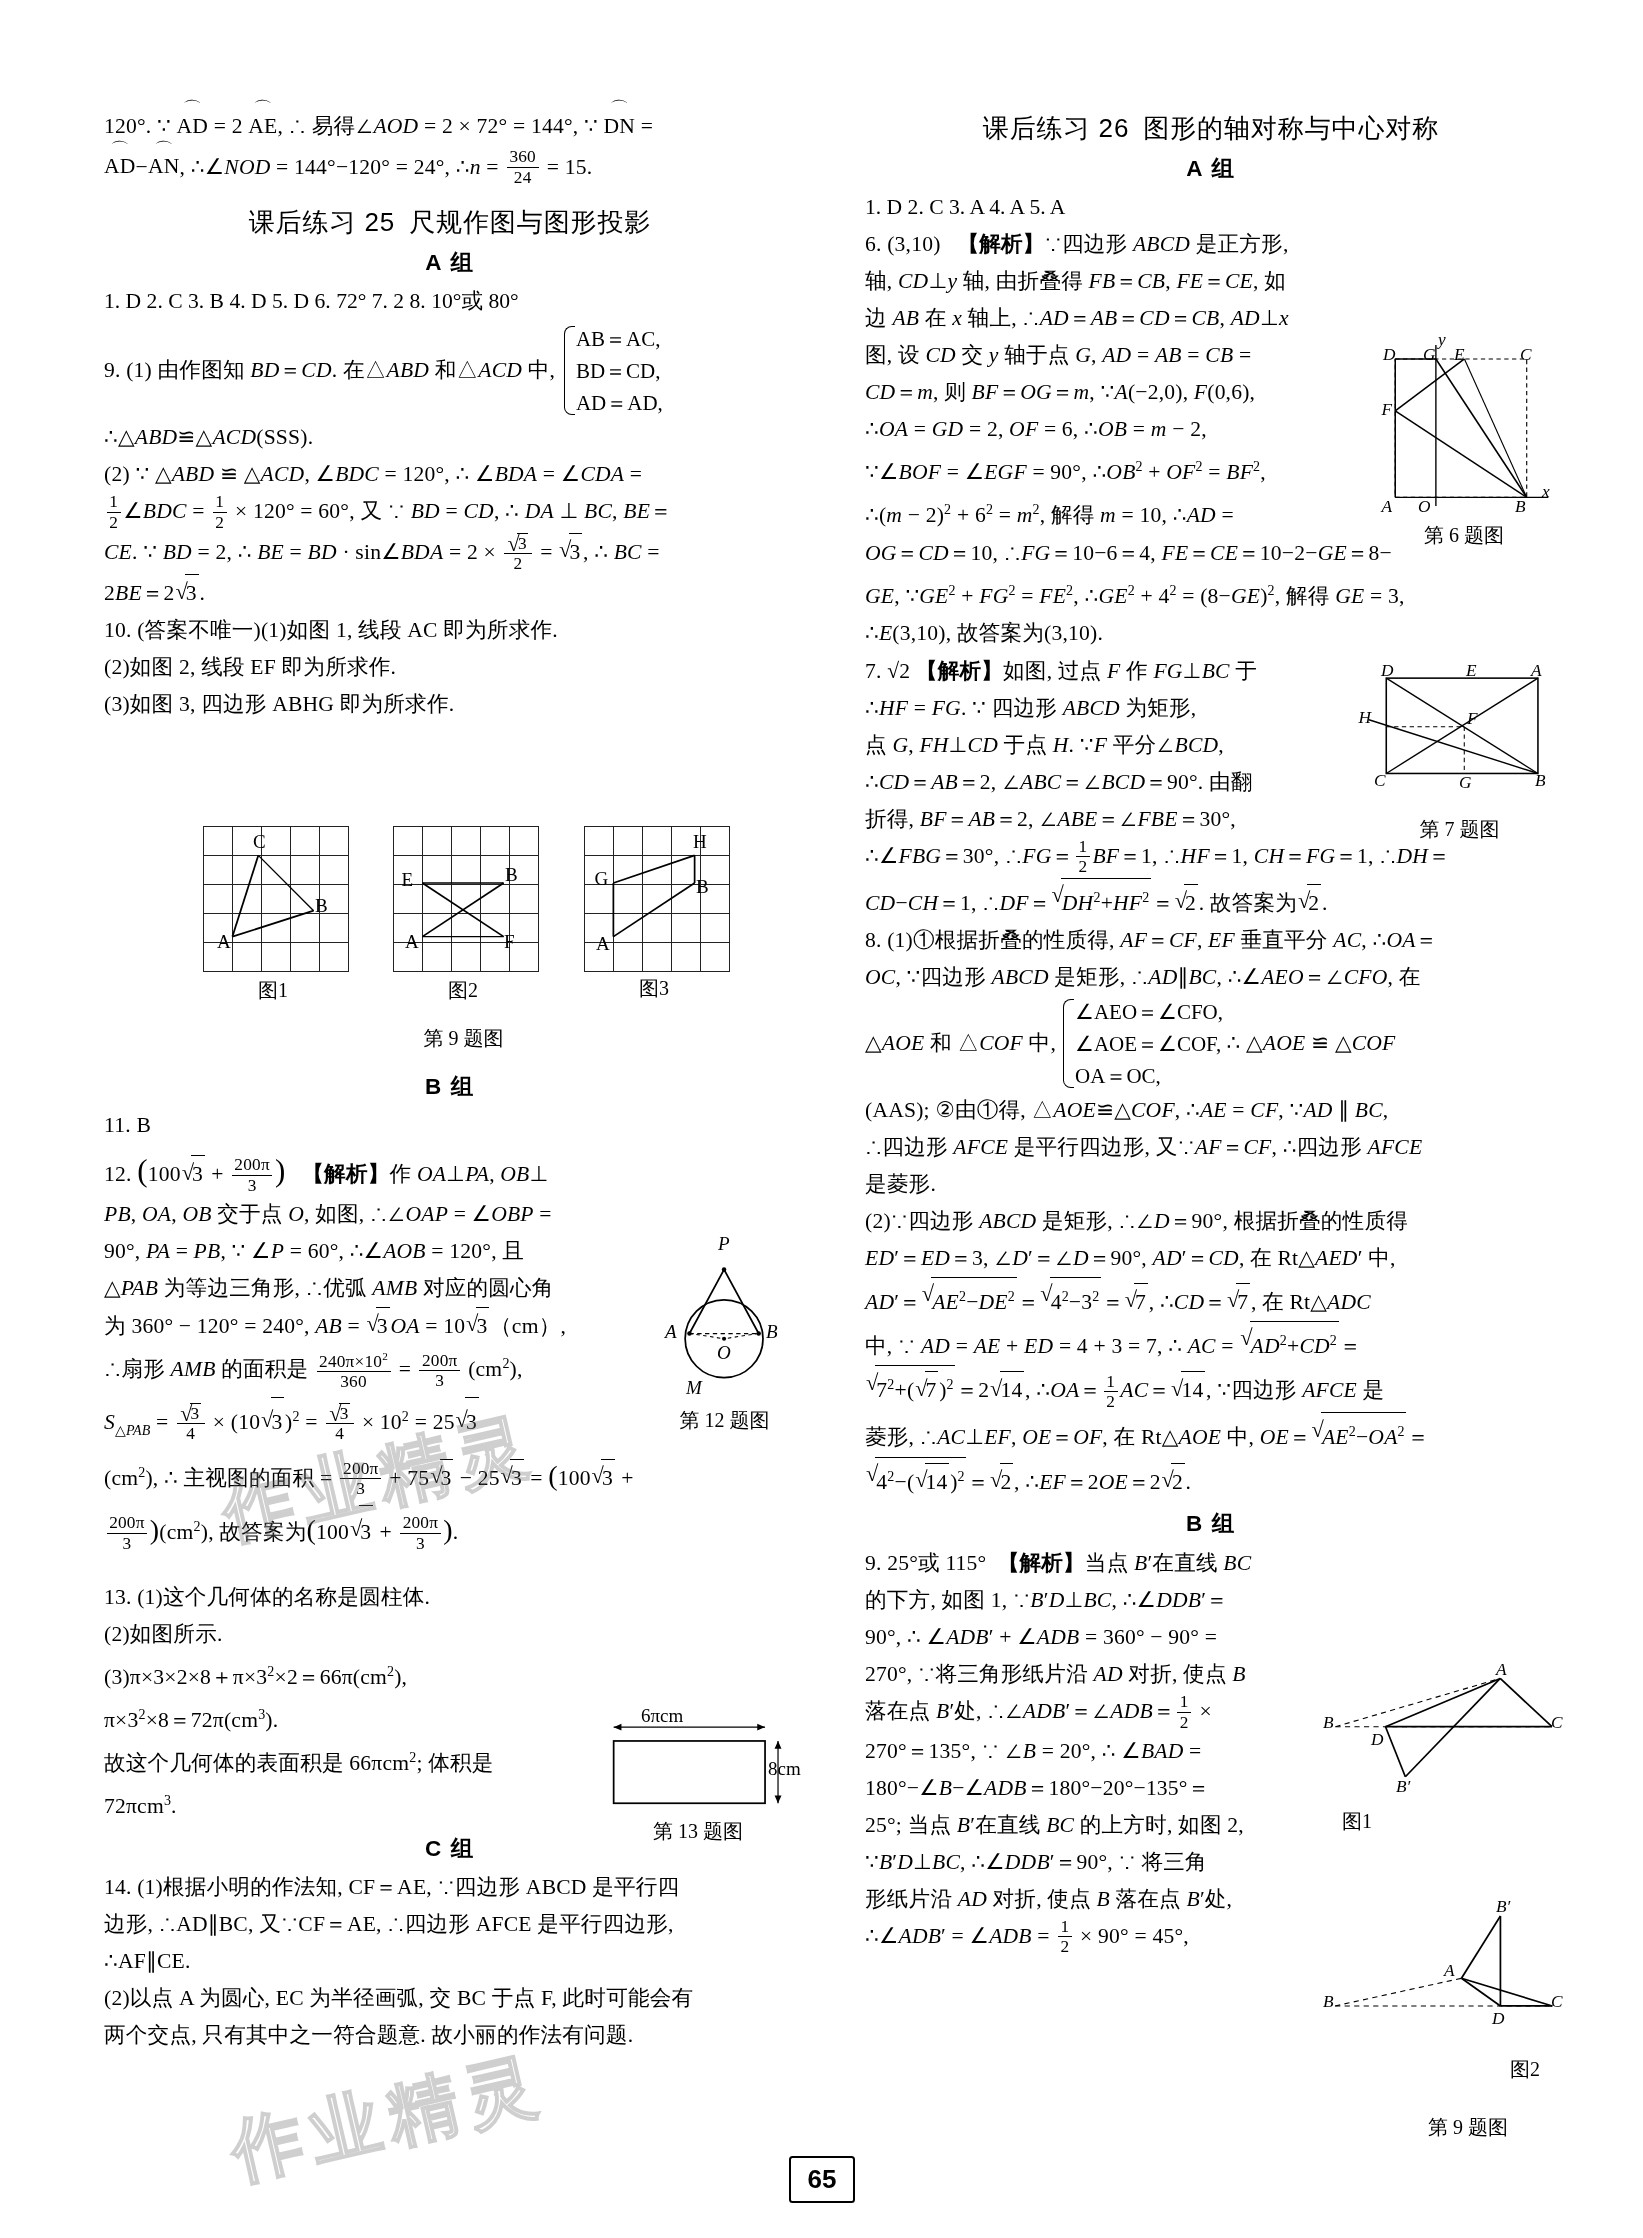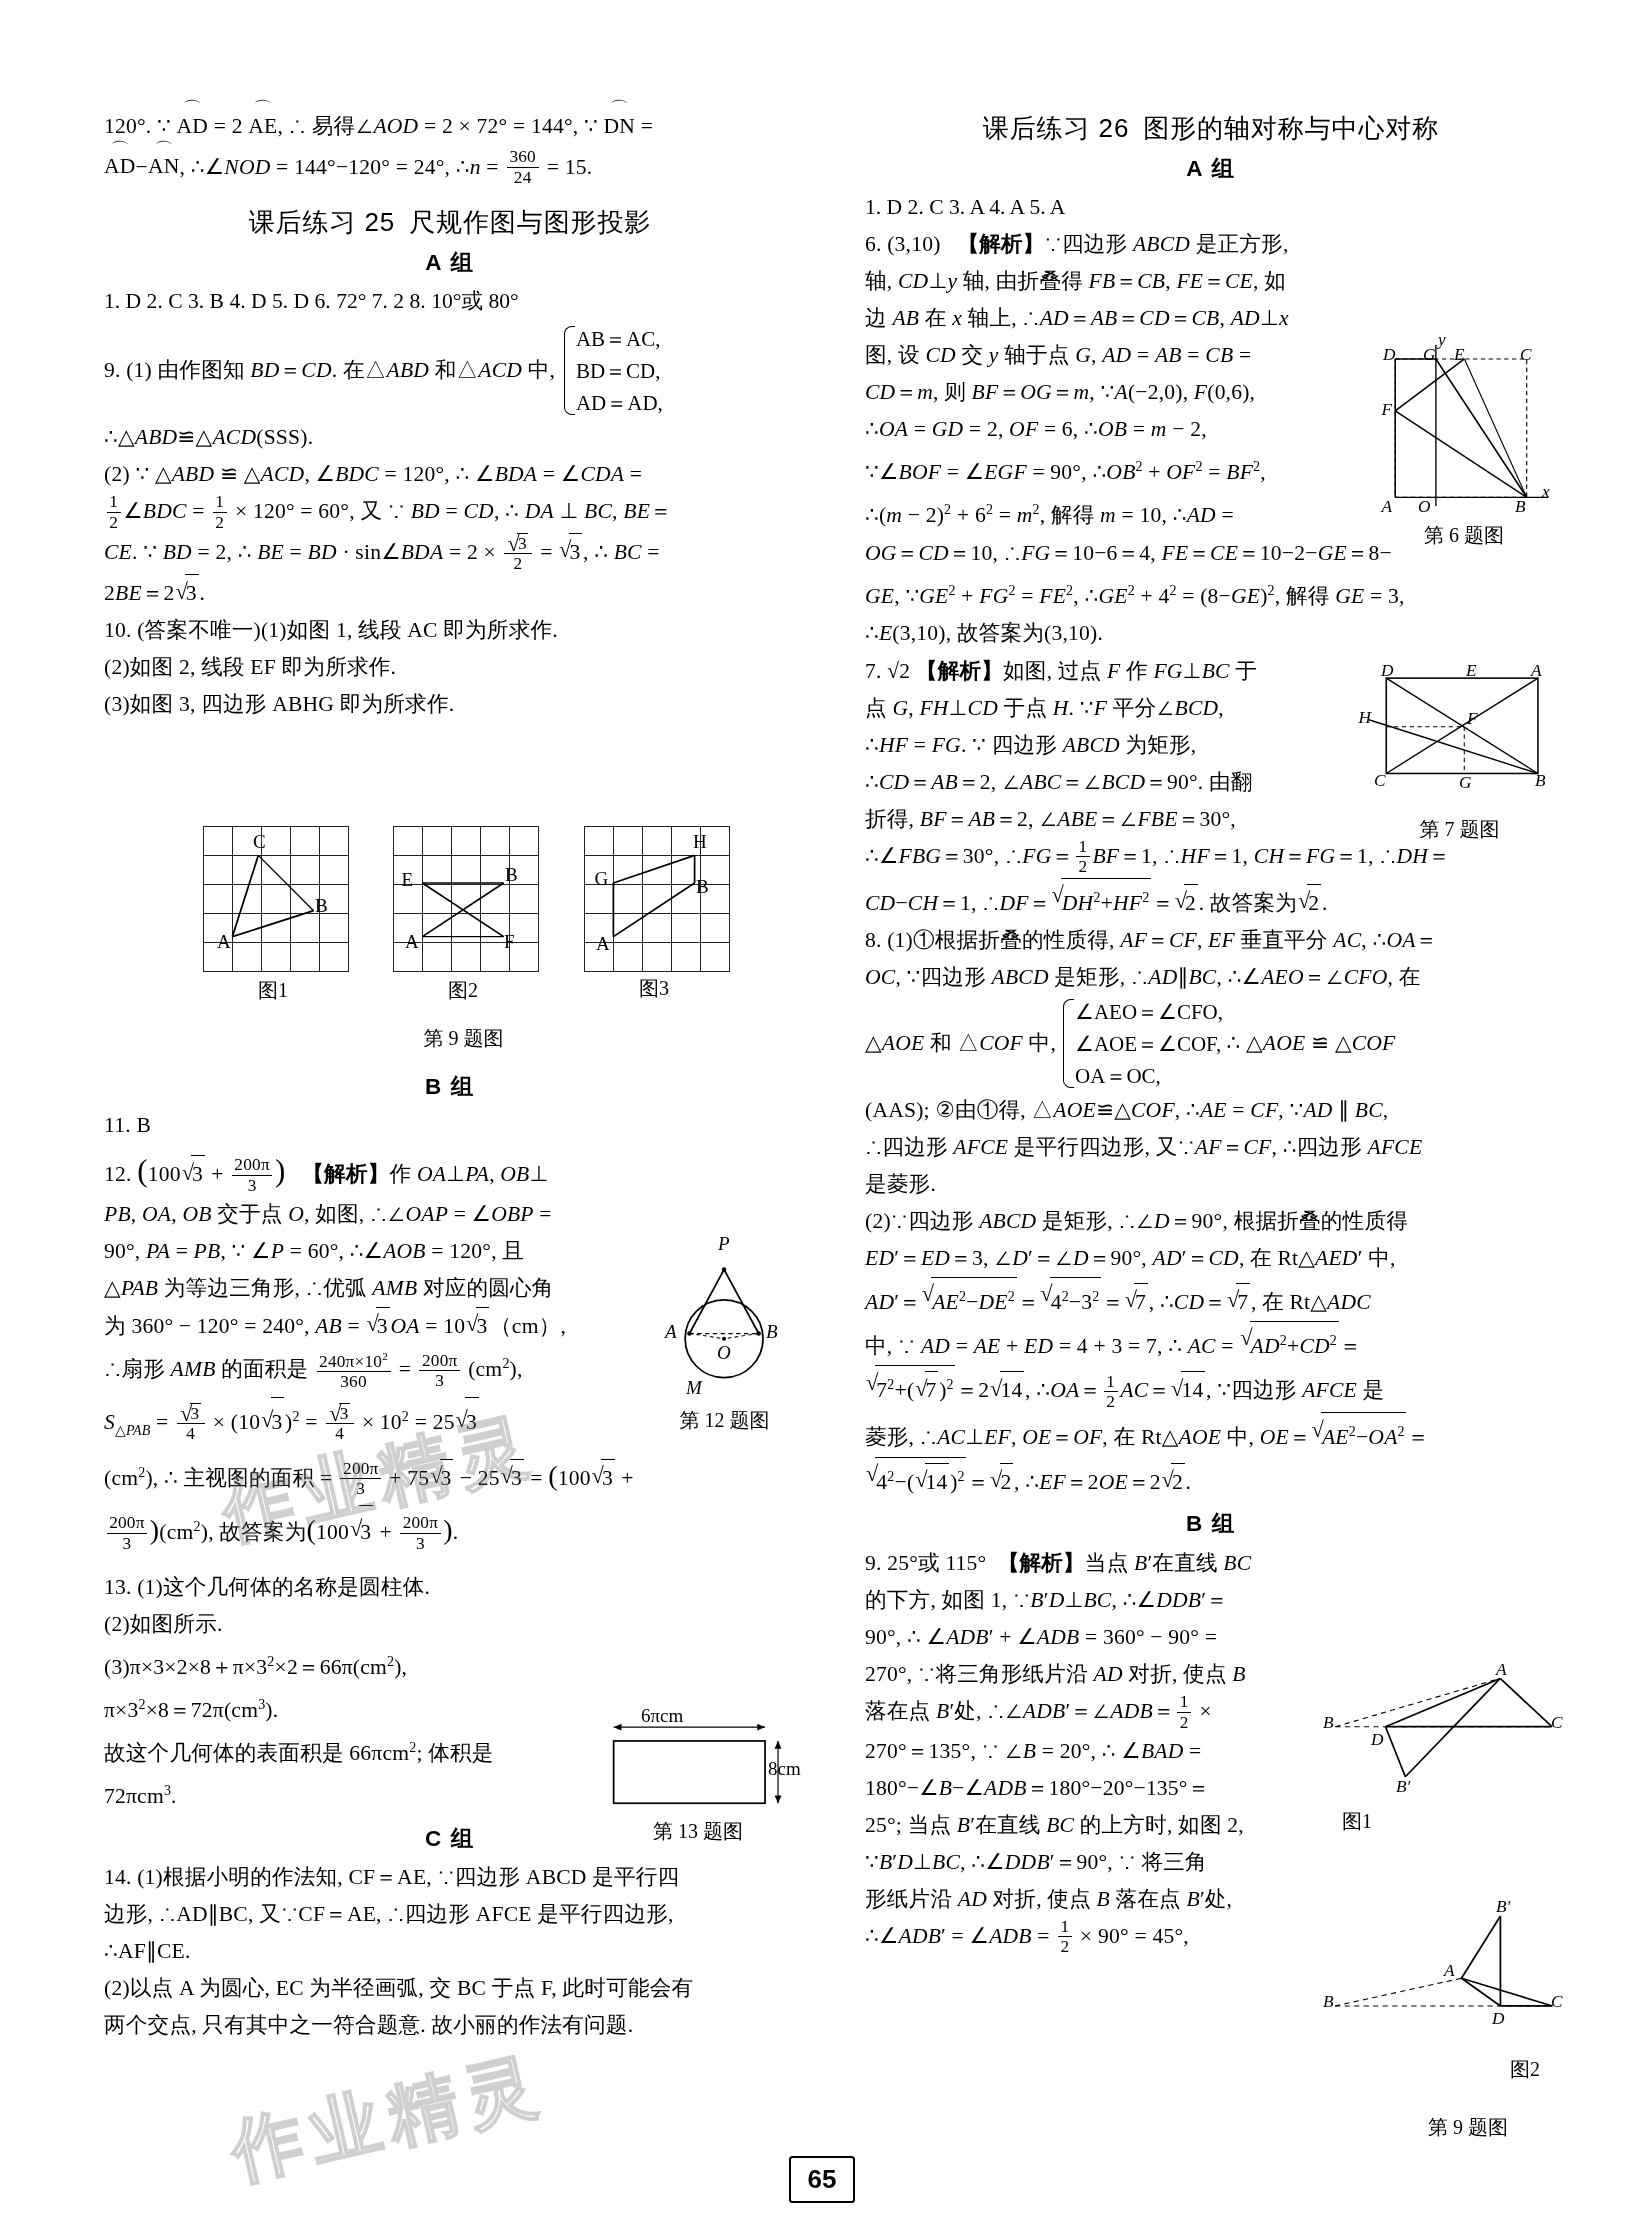--- a/index.html
+++ b/index.html
@@ -372,21 +372,21 @@
     <div class="line">为 360° − 120° = 240°, <i>AB</i> = <span class="sqrt"><span>3</span></span><i>OA</i> = 10<span class="sqrt"><span>3</span></span>（cm）,</div>
     <div class="line">∴扇形 <i>AMB</i> 的面积是 <span class="frac"><span class="n">240π×10<sup>2</sup></span><span class="d">360</span></span> = <span class="frac"><span class="n">200π</span><span class="d">3</span></span> (cm<sup>2</sup>),</div>
     <div class="line" style="line-height:48px;">
       <i>S</i><sub>△<i>PAB</i></sub> = <span class="frac"><span class="n"><span class="sqrt"><span>3</span></span></span><span class="d">4</span></span> × (10<span class="sqrt"><span>3</span></span>)<sup>2</sup> = <span class="frac"><span class="n"><span class="sqrt"><span>3</span></span></span><span class="d">4</span></span> × 10<sup>2</sup> = 25<span class="sqrt"><span>3</span></span>
     </div>
     <div class="line">(cm<sup>2</sup>), ∴ 主视图的面积 = <span class="frac"><span class="n">200π</span><span class="d">3</span></span> + 75<span class="sqrt"><span>3</span></span> − 25<span class="sqrt"><span>3</span></span> = <span style="font-size:28px;">(</span>100<span class="sqrt"><span>3</span></span> +</div>
     <div class="line" style="line-height:52px;">
       <span class="frac"><span class="n">200π</span><span class="d">3</span></span><span style="font-size:28px;">)</span>(cm<sup>2</sup>), 故答案为<span style="font-size:28px;">(</span>100<span class="sqrt"><span>3</span></span> + <span class="frac"><span class="n">200π</span><span class="d">3</span></span><span style="font-size:28px;">)</span>.
     </div>
 
-    <div class="line" style="margin-top:11px;">13. (1)这个几何体的名称是圆柱体.</div>
+    <div class="line" style="margin-top:21px;">13. (1)这个几何体的名称是圆柱体.</div>
     <div class="line">(2)如图所示.</div>
     <div class="line">(3)π×3×2×8＋π×3<sup>2</sup>×2＝66π(cm<sup>2</sup>),</div>
     <div class="line">π×3<sup>2</sup>×8＝72π(cm<sup>3</sup>).</div>
     <div class="line">故这个几何体的表面积是 66πcm<sup>2</sup>; 体积是</div>
     <div class="line">72πcm<sup>3</sup>.</div>
 
     <div class="group">C 组</div>
     <div class="line">14. (1)根据小明的作法知, CF＝AE, ∵四边形 ABCD 是平行四</div>
     <div class="line">边形, ∴AD∥BC, 又∵CF＝AE, ∴四边形 AFCE 是平行四边形,</div>
     <div class="line">∴AF∥CE.</div>
@@ -449,22 +449,22 @@
       <div class="line">∴(<i>m</i> − 2)<sup>2</sup> + 6<sup>2</sup> = <i>m</i><sup>2</sup>, 解得 <i>m</i> = 10, ∴<i>AD</i> =</div>
     </div>
     <div class="line"><i>OG</i>＝<i>CD</i>＝10, ∴<i>FG</i>＝10−6＝4, <i>FE</i>＝<i>CE</i>＝10−2−<i>GE</i>＝8−</div>
     <div class="line"><i>GE</i>, ∵<i>GE</i><sup>2</sup> + <i>FG</i><sup>2</sup> = <i>FE</i><sup>2</sup>, ∴<i>GE</i><sup>2</sup> + 4<sup>2</sup> = (8−<i>GE</i>)<sup>2</sup>, 解得 <i>GE</i> = 3,</div>
     <div class="line">∴<i>E</i>(3,10), 故答案为(3,10).</div>
 
     <div style="width:484px;">
       <div class="line">
         <span>7. √2</span> <span class="jx">【解析】</span>如图, 过点 <i>F</i> 作 <i>FG</i>⊥<i>BC</i> 于
       </div>
+      <div class="line">∴<i>HF</i> = <i>FG</i>. ∵ 四边形 <i>ABCD</i> 为矩形,</div>
       <div class="line">点 <i>G</i>, <i>FH</i>⊥<i>CD</i> 于点 <i>H</i>. ∵<i>F</i> 平分∠<i>BCD</i>,</div>
-      <div class="line">∴<i>HF</i> = <i>FG</i>. ∵ 四边形 <i>ABCD</i> 为矩形,</div>
       <div class="line">∴<i>CD</i>＝<i>AB</i>＝2, ∠<i>ABC</i>＝∠<i>BCD</i>＝90°. 由翻</div>
       <div class="line">折得, <i>BF</i>＝<i>AB</i>＝2, ∠<i>ABE</i>＝∠<i>FBE</i>＝30°,</div>
     </div>
     <div class="line">∴∠<i>FBG</i>＝30°, ∴<i>FG</i>＝<span class="frac"><span class="n">1</span><span class="d">2</span></span><i>BF</i>＝1, ∴<i>HF</i>＝1, <i>CH</i>＝<i>FG</i>＝1, ∴<i>DH</i>＝</div>
     <div class="line"><i>CD</i>−<i>CH</i>＝1, ∴<i>DF</i>＝<span class="sqrt"><span><i>DH</i><sup>2</sup>+<i>HF</i><sup>2</sup></span></span>＝<span class="sqrt"><span>2</span></span>. 故答案为<span class="sqrt"><span>2</span></span>.</div>
 
     <div class="line">8. (1)①根据折叠的性质得, <i>AF</i>＝<i>CF</i>, <i>EF</i> 垂直平分 <i>AC</i>, ∴<i>OA</i>＝</div>
     <div class="line"><i>OC</i>, ∵四边形 <i>ABCD</i> 是矩形, ∴<i>AD</i>∥<i>BC</i>, ∴∠<i>AEO</i>＝∠<i>CFO</i>, 在</div>
     <div style="position:relative;">
       <span class="line" style="display:inline-block; vertical-align:middle;">△<i>AOE</i> 和 △<i>COF</i> 中,</span>

